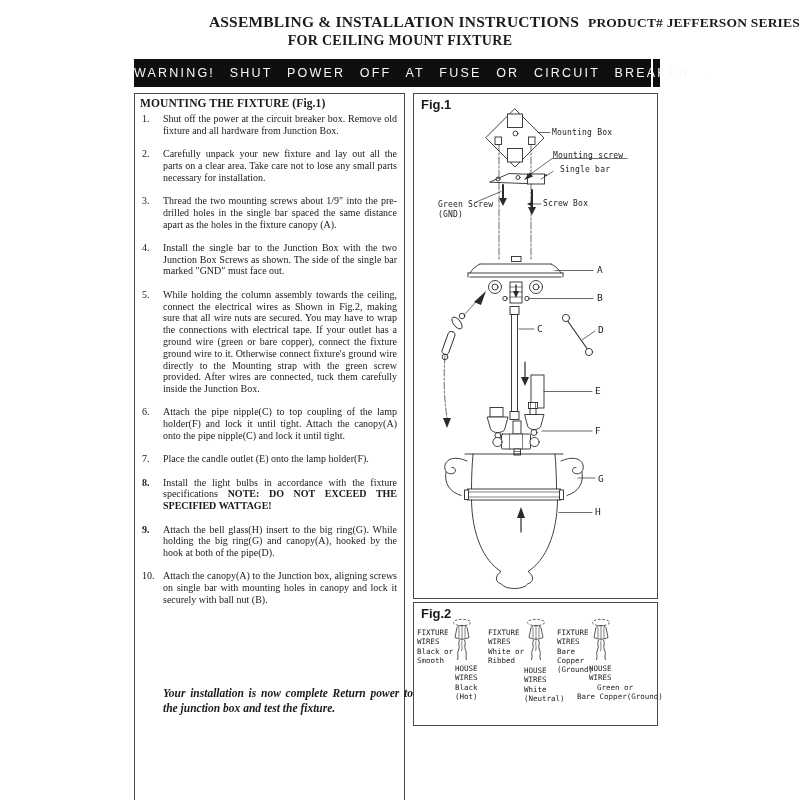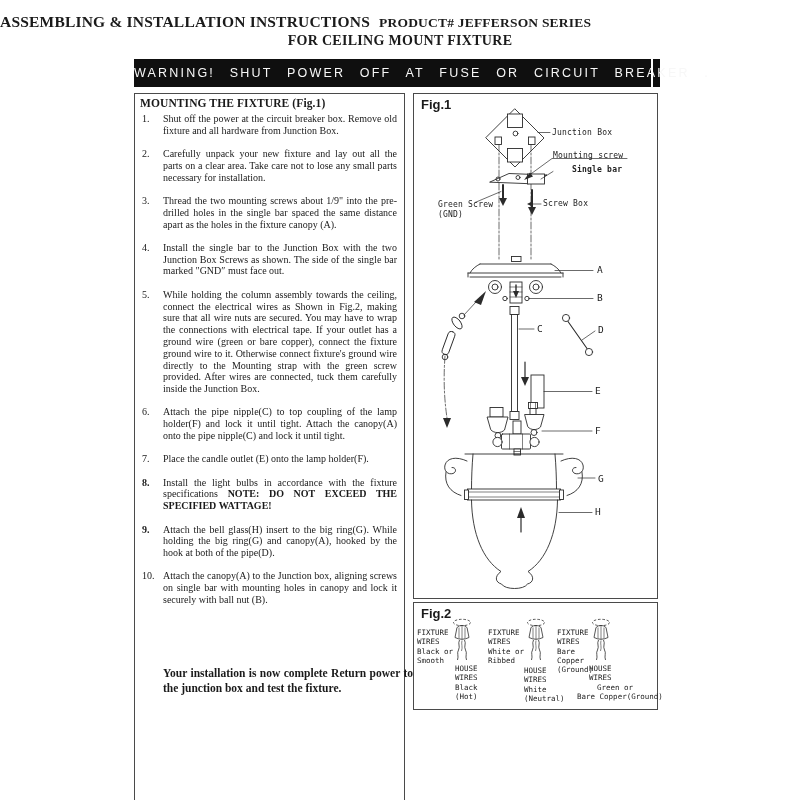--- a/index.html
+++ b/index.html
@@ -1,45 +1,45 @@
 <!DOCTYPE html>
 <html><head>
 <meta charset="utf-8">
 <style>
   html,body{margin:0;padding:0;background:#fff;}
   .page{position:relative;width:800px;height:800px;background:#fff;overflow:hidden;
         font-family:"Liberation Serif", serif;color:#1a1a1a;}
   
-  .title{position:absolute;left:0;top:13px;width:800px;text-align:left;white-space:nowrap;}
+  .title{position:absolute;left:0;top:13px;width:800px;text-align:right;white-space:nowrap;}
   .title .t1{font-weight:bold;font-size:15.5px;letter-spacing:.2px;}
   .title .t2{font-weight:bold;font-size:13.5px;letter-spacing:.2px;margin-left:5px;}
   .title2{position:absolute;left:0;top:33px;width:800px;text-align:center;
           font-weight:bold;font-size:14px;letter-spacing:.3px;}
   .warnbar{position:absolute;left:134px;top:59px;width:526px;height:28px;background:#0f0f0f;
            display:flex;align-items:center;justify-content:flex-start;}
   .warnbar .wtext{color:#f7f7f7;font-family:"Liberation Sans",sans-serif;font-size:12.5px;
            letter-spacing:2.2px;word-spacing:9px;white-space:nowrap;}
   .warnbar .stripe{position:absolute;right:7px;top:0;bottom:0;width:2px;background:#fff;}
   
   .leftbox{position:absolute;left:134px;top:93px;width:271px;height:780px;
            border:1px solid #4a4a4a;box-sizing:border-box;background:#fff;}
   .lb-title{font-weight:bold;font-size:11.5px;padding:3px 6px 2px 5px;letter-spacing:.1px;}
   .steps{padding:2px 7px 0 5px;}
   .step{position:relative;margin:0 0 11.5px 0;font-size:10px;line-height:11.8px;}
   .step .n{position:absolute;left:2px;top:0;width:20px;}
   .step.bn .n{font-weight:bold;}
   .step .t{display:block;margin-left:23px;text-align:justify;}
   .step .t b{font-weight:bold;}
-  .complete{position:absolute;left:28px;top:572px;width:250px;font-weight:bold;
-            font-size:11.5px;line-height:14.5px;text-align:justify;}
+  .complete{position:absolute;left:28px;top:592px;width:250px;font-weight:bold;
+            font-size:11.5px;line-height:14.5px;text-align:justify;font-style:italic;}
   
   .figbox{position:absolute;left:413px;width:245px;border:1px solid #4a4a4a;
           box-sizing:border-box;background:#fff;}
   #fig1{top:93px;height:506px;}
-  #fig2{top:602px;height:108px;}
+  #fig2{top:602px;height:124px;}
   .figlabel{position:absolute;left:7px;top:3px;font-family:"Liberation Sans",sans-serif;
             font-weight:bold;font-size:13px;}
   .fig1svg{position:absolute;left:0;top:0;width:243px;height:498px;}
   .lbl{position:absolute;font-family:"DejaVu Sans Mono",monospace;font-size:8px;
        letter-spacing:.2px;white-space:pre;color:#222;}
   .letter{position:absolute;font-family:"DejaVu Sans Mono",monospace;font-size:9.5px;color:#222;}
   
   .wgroup-line{font-family:"DejaVu Sans Mono",monospace;font-size:7.5px;line-height:9.3px;
        white-space:pre;color:#222;}
   .wblock{position:absolute;}
@@ -214,23 +214,23 @@
         <rect x="50.5" y="396" width="4" height="9.5" fill="#fff"></rect>
         <rect x="145.5" y="396" width="4" height="9.5" fill="#fff"></rect>
         <path d="M57.5,406 C58,440 69,466 87,477.5 C80,482.5 81.5,488.5 87.5,490 C91,496 110,496 113.5,490 C119.5,488.5 121,482.5 114,477.5 C132,466 143,440 143.5,406"></path>
         <path d="M107,438 V423" stroke-width="1.2"></path>
         <polygon points="103,424 111,424 107,413" fill="#2b2b2b" stroke="none"></polygon>
         <path d="M164,384 H181" stroke-width="0.7"></path>
         <path d="M145,418.5 H178" stroke-width="0.7"></path>
       </g>
     </svg>
     <div class="figlabel">Fig.1</div>
-    <span class="lbl" style="left:138px;top:34px;">Junction Box</span>
+    <span class="lbl" style="left:138px;top:34px;">Mounting Box</span>
     <span class="lbl" style="left:139px;top:57px;">Mounting screw</span>
-    <span class="lbl" style="left:158px;top:71px;font-weight:bold;">Single bar</span>
+    <span class="lbl" style="left:146px;top:71px;">Single bar</span>
     <span class="lbl" style="left:129px;top:105px;">Screw Box</span>
     <span class="lbl" style="left:24px;top:106px;">Green Screw</span>
     <span class="lbl" style="left:24px;top:116px;">(GND)</span>
     <span class="letter" style="left:183px;top:170px;">A</span>
     <span class="letter" style="left:183px;top:198px;">B</span>
     <span class="letter" style="left:123px;top:229px;">C</span>
     <span class="letter" style="left:184px;top:230px;">D</span>
     <span class="letter" style="left:181px;top:291px;">E</span>
     <span class="letter" style="left:181px;top:331px;">F</span>
     <span class="letter" style="left:184px;top:379px;">G</span>

